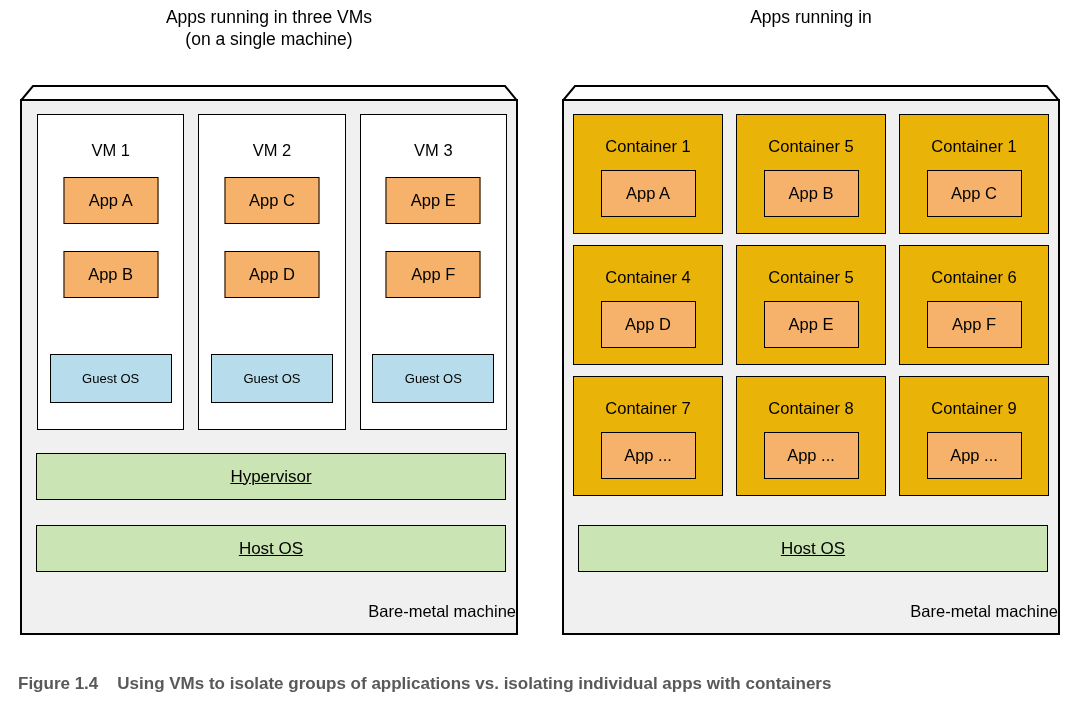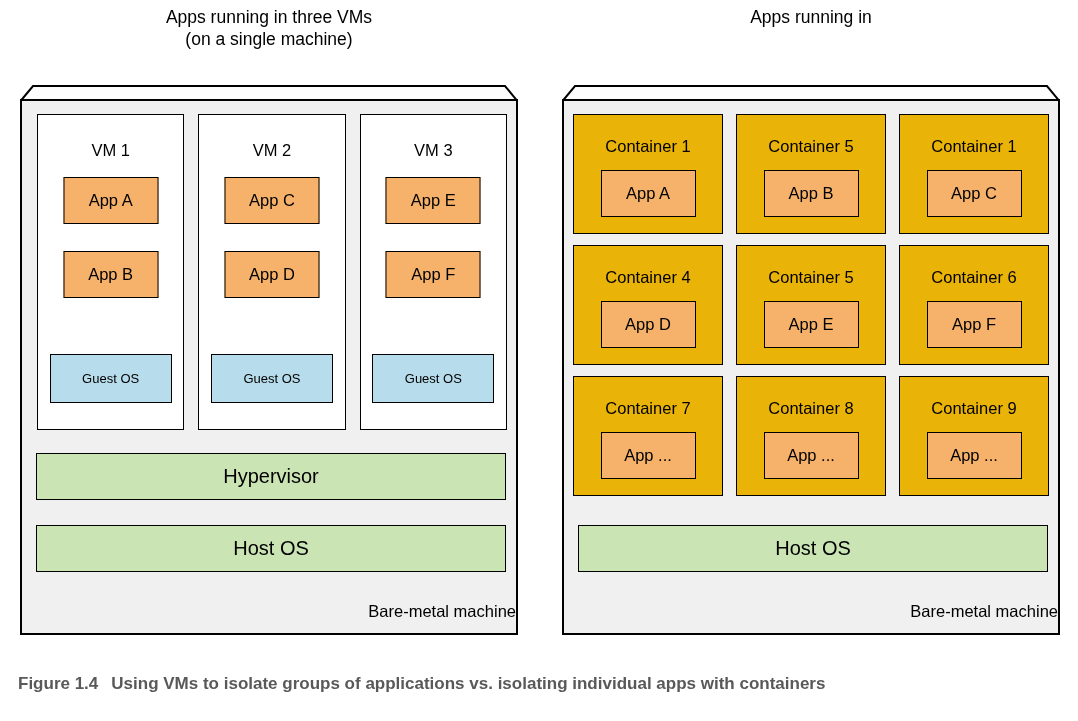--- a/index.html
+++ b/index.html
@@ -115,21 +115,22 @@
   .layer-bar {
     position: absolute;
     left: 14px;
     width: 468px;
     height: 45px;
     background: var(--color-layer, #cbe4b4);
     border: 1.2px solid var(--color-border, #000);
     display: flex;
     align-items: center;
     justify-content: center;
-    font-size: 20px;
+    font-size: 17px;
+    text-decoration: underline;
   }
   .bar-hypervisor { top: 352px; }
   .bar-hostos     { top: 424px; }
 
   .base-label {
     position: absolute;
     top: 497px; left: 0;
     width: 100%;
     text-align: right;
     font-size: 16.5px;
@@ -171,21 +172,21 @@
   
   .figure-caption {
     position: absolute;
     top: 674px; left: 18px;
     width: 1048px;
     font-size: 17px;
     font-weight: bold;
     color: var(--color-caption, #595959);
     white-space: nowrap;
   }
-  .caption-label { margin-right: 13px; }
+  .caption-label { margin-right: 19px; }
 </style>
 </head>
 <body>
 
 <div class="canvas">
 
   <div class="panel-title left">
     <div>Apps running in three VMs</div>
     <div>(on a single machine)</div>
   </div>

